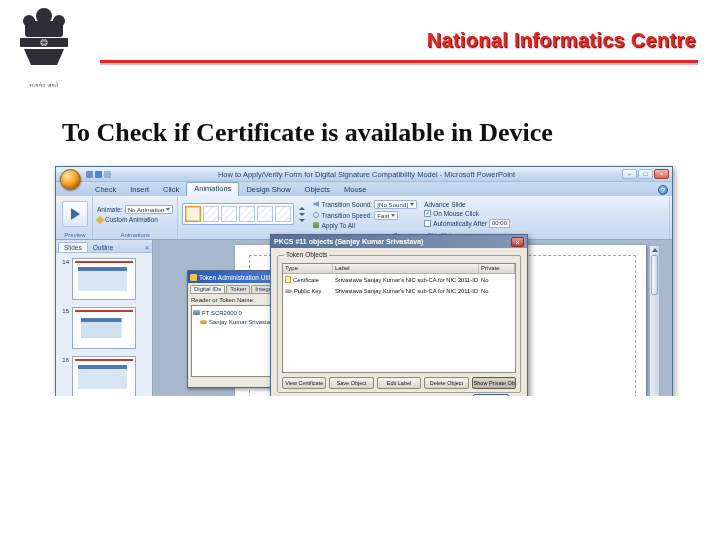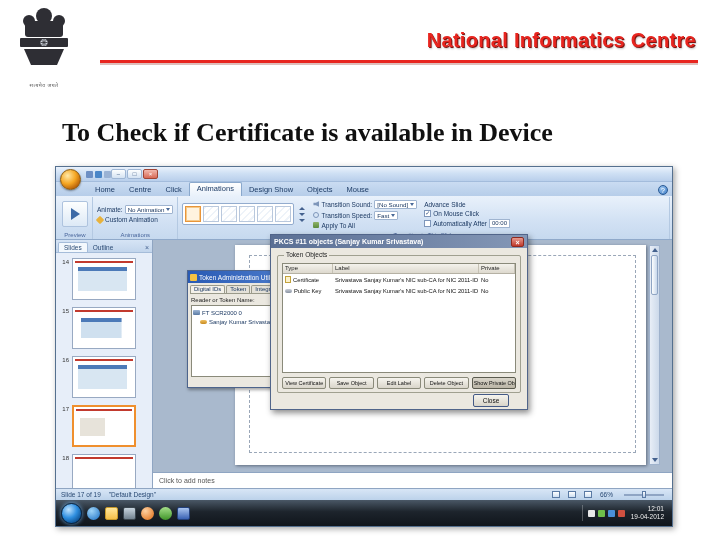--- a/index.html
+++ b/index.html
@@ -1,17 +1,17 @@
 <!DOCTYPE html>
 <html><head>
 <meta charset="utf-8">
 <style>
   *{margin:0;padding:0;box-sizing:border-box}
   html,body{width:720px;height:540px;background:#fff;font-family:"Liberation Sans",sans-serif}
-  .page{position:relative;width:720px;height:540px;background:#fff;overflow:hidden}
+  .page{position:relative;width:720px;height:396px;background:#fff;overflow:hidden}
 
   
   .emblem{position:absolute;left:14px;top:5px;width:60px;text-align:center}
   .motto{font-size:5px;color:#555;margin-top:1px;letter-spacing:.5px;white-space:nowrap;overflow:hidden}
   .brand{position:absolute;top:29px;right:24px;font-size:20px;font-weight:bold;color:#e8251f;letter-spacing:.3px;
          text-shadow:1px 1px 0 #7e1410,1.5px 1.5px 2px rgba(0,0,0,.25);white-space:nowrap}
   .redline{position:absolute;left:100px;right:22px;top:60px;height:3px;background:#e8251f;box-shadow:0 2px 0 rgba(150,40,30,.3)}
   .title{position:absolute;left:62px;top:118px;font-family:"Liberation Serif",serif;font-size:26px;font-weight:bold;color:#101010;white-space:nowrap}
 
   
@@ -186,30 +186,31 @@
 
   <div class="shot">
     <div class="orb"></div>
 
     <div class="titlebar">
       <div class="qat">
         <span class="qicon q1"></span>
         <span class="qicon q2"></span>
         <span class="qicon q3"></span>
       </div>
+      <div class="tbtitle">How to Apply/Verify Form for Digital Signature Compatibility Model - Microsoft PowerPoint</div>
       <div class="winctl">
         <span class="wbtn">–</span>
         <span class="wbtn">□</span>
         <span class="wbtn close">×</span>
       </div>
     </div>
 
     <div class="tabrow">
-      <span class="tab">Home</span>
-      <span class="tab">Centre</span>
+      <span class="tab">Check</span>
+      <span class="tab">Insert</span>
       <span class="tab">Click</span>
       <span class="tab active">Animations</span>
       <span class="tab">Design Show</span>
       <span class="tab">Objects</span>
       <span class="tab">Mouse</span>
       <span class="helpbtn">?</span>
     </div>
 
     <div class="ribbon">
       <div class="rgroup">

